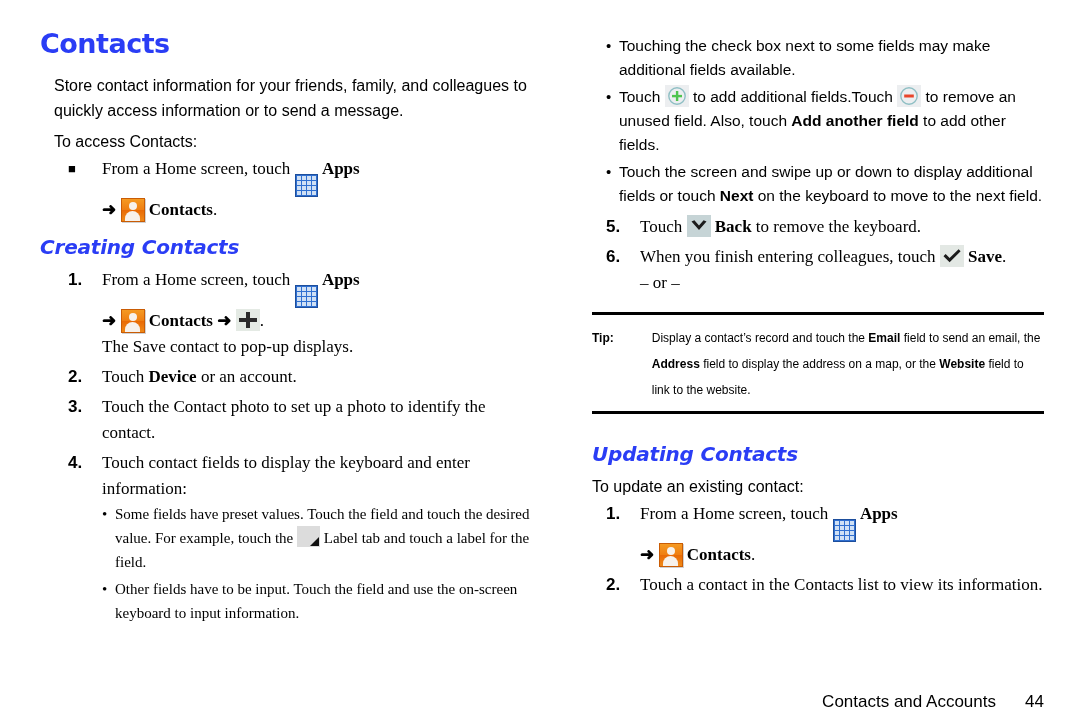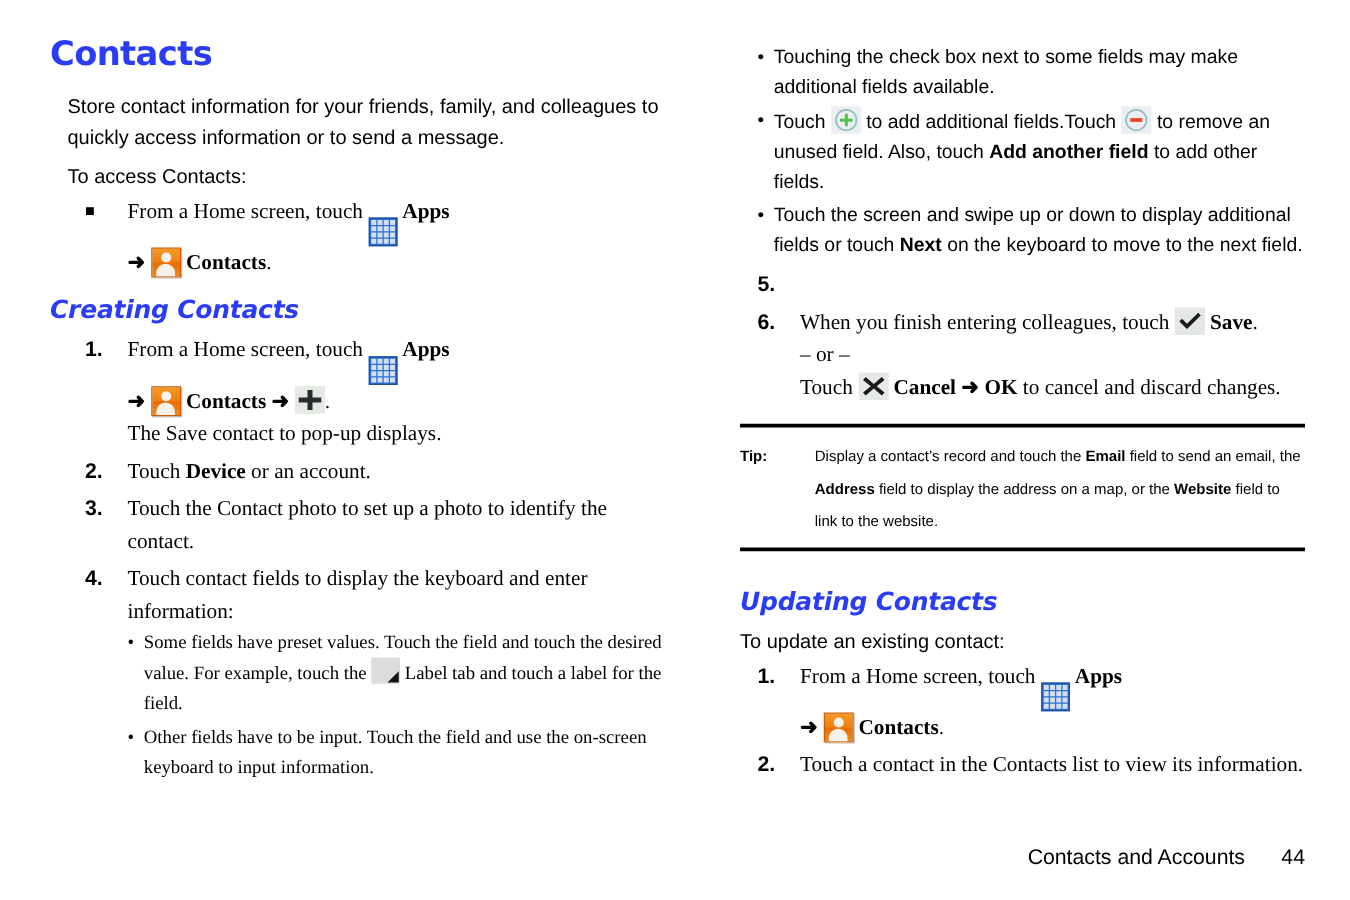--- a/index.html
+++ b/index.html
@@ -189,21 +189,21 @@
     font-size: 12px;
     line-height: 26px;
     display: flex;
   }
   .tip .tip-label { font-weight: bold; flex: 0 0 auto; padding-right: 6px; }
   .tip .tip-body { flex: 1 1 auto; margin-left: 32px; }
 
   .footer {
     position: absolute;
     right: 36px;
-    bottom: 24px;
+    bottom: 8px;
     font-size: 17px;
     display: flex;
     align-items: flex-start;
     margin-left: 18px;
   }
   .footer .fchap { }
   .footer .fpage { width: 48px; text-align: right; }
 </style>
 </head>
 <body>
@@ -348,32 +348,32 @@
       <div class="subbullet">
         <span class="dot">•</span>
         <span class="body"><span>Touch the screen and swipe up or down to display additional fields or touch </span><b>Next</b><span> on the keyboard to move to the next field.</span></span>
       </div>
     </div>
 
     <div class="steps" style="margin-top:6px;">
 
       <div class="step" style="padding-left:14px;">
         <span class="marker">5.</span>
+        <span class="body"><span>Touch </span><span class="icon ic-round ic-back"><svg width="24" height="22" viewBox="0 0 24 22" aria-hidden="true">
+                <path d="M4.5 6.5 L12 15 L19.5 6.5 L16.6 5.2 L12 10.6 L7.4 5.2 Z" fill="#1b1b1b"></path>
+              </svg></span> <b>Back</b><span> to remove the keyboard.</span></span>
       </div>
 
       <div class="step" style="padding-left:14px;">
         <span class="marker">6.</span>
         <span class="body">
           <span>When you finish entering colleagues, touch </span><span class="icon ic-round ic-save"><svg width="24" height="22" viewBox="0 0 24 22" aria-hidden="true">
                 <path d="M3.5 11.2 L5.6 8.9 L9.6 13 L18.6 4.2 L20.6 6.3 L9.6 17.2 Z" fill="#1b1b1b"></path>
               </svg></span> <b>Save</b><span>.</span>
           <span class="cont">– or –</span>
-          <span class="cont"><span>Touch </span><span class="icon ic-round ic-cancel"><svg width="24" height="22" viewBox="0 0 24 22" aria-hidden="true">
-                  <path d="M5.6 3.6 L12 9.2 L18.4 3.6 L20.6 6 L14.4 11 L20.6 16 L18.4 18.4 L12 12.8 L5.6 18.4 L3.4 16 L9.6 11 L3.4 6 Z" fill="#1b1b1b"></path>
-                </svg></span> <b>Cancel</b> <span class="arrow">➜</span> <b>OK</b><span> to cancel and discard changes.</span></span>
         </span>
       </div>
     </div>
 
     <hr class="rule">
 
     <div class="tip">
       <span class="tip-label">Tip:</span>
       <span class="tip-body"><span>Display a contact’s record and touch the </span><b>Email</b><span> field to send an email, the </span><b>Address</b><span> field to display the address on a map, or the </span><b>Website</b><span> field to link to the website.</span></span>
     </div>

